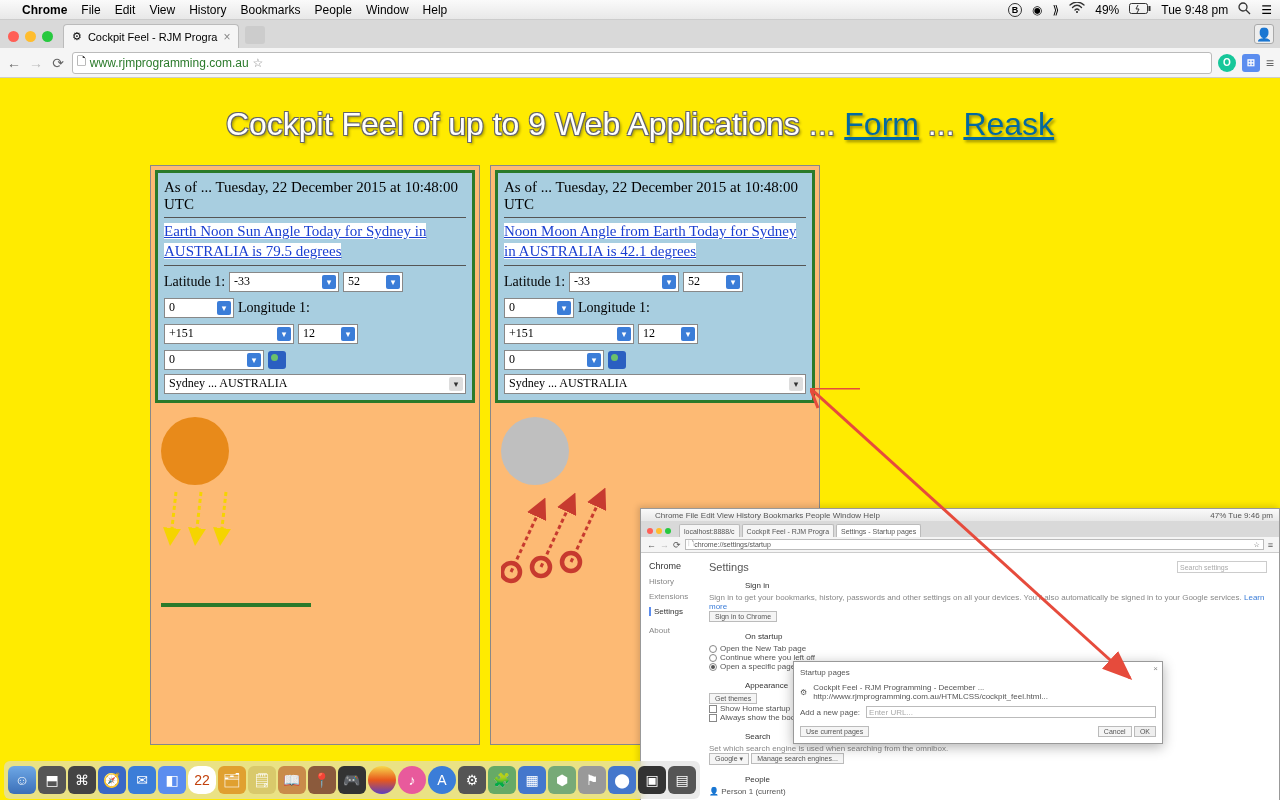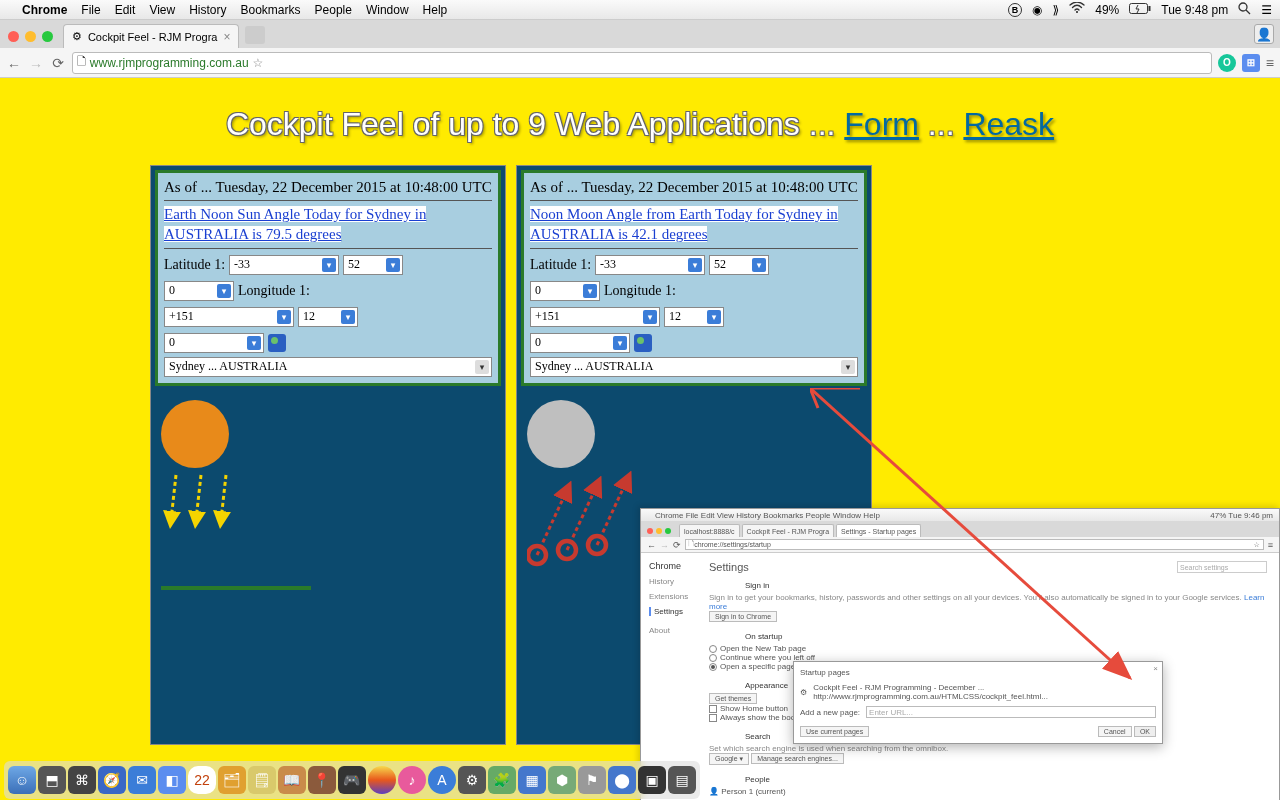--- a/index.html
+++ b/index.html
@@ -31,21 +31,21 @@
   .ext{width:18px;height:18px;border-radius:50%;display:flex;align-items:center;justify-content:center;font-size:10px;font-weight:bold;}
   .ext.o{background:#16c79a;color:#fff;}
   .ext.b{background:#5b8def;color:#fff;border-radius:3px;}
   .hamburger{color:#666;font-size:14px;}
   
   .page { background:#ffeb00; height:722px; position:relative; overflow:hidden;}
   .page-title { text-align:center; font-size:32px; color:#fff; padding:28px 0 22px;
     text-shadow:1px 1px 0 #666, -1px -1px 0 #666, 1px -1px 0 #666, -1px 1px 0 #666, 2px 2px 3px rgba(0,0,0,.4);}
   .page-title a{color:#0369a1;text-decoration:underline;text-shadow:2px 2px 3px rgba(0,0,0,.4);}
   .panels-row{display:flex;gap:10px;padding-left:150px;}
-  .panel-outer{width:356px;height:580px;background:#0c4a6e;border:1px solid #888;}
+  .panel-outer{width:330px;height:580px;background:#fdba74;border:1px solid #888;}
   .panel-green{margin:4px;border:3px solid #2a7a2a;background:#a8cee0;padding:6px;font-family:Georgia,serif;font-size:15px;color:#000;}
   .panel-green .asof{margin-bottom:4px;}
   .panel-green hr{border:none;border-top:1px solid #555;margin:3px 0;}
   .panel-green .headline{color:#1a3fd1;text-decoration:underline;background:#fff;display:inline;line-height:1.35;}
   .formrow{display:flex;align-items:center;gap:4px;margin-top:6px;font-size:14px;}
   .sel{background:#fff;border:1px solid #888;height:20px;font-size:12px;display:flex;align-items:center;justify-content:space-between;padding:0 2px 0 4px;}
   .sel .arr{background:#3b7dd8;color:#fff;width:14px;height:14px;display:flex;align-items:center;justify-content:center;font-size:9px;border-radius:2px;}
   .placesel{margin-top:4px;}
   .placesel .sel{width:100%;}
   .placesel .arr{background:#ddd;color:#333;}
@@ -351,21 +351,21 @@
           </div>
           <div class="sect">
             <div class="st">On startup</div>
             <div><span class="radio"></span><span>Open the New Tab page</span></div>
             <div><span class="radio"></span><span>Continue where you left off</span></div>
             <div><span class="radio on"></span><span>Open a specific page or set of pages.</span></div>
           </div>
           <div class="sect">
             <div class="st">Appearance</div>
             <span class="btn">Get themes</span>
-            <div><span class="chk"></span><span>Show Home button</span></div>
+            <div><span class="chk"></span><span>Show Home startup</span></div>
             <div><span class="chk"></span><span>Always show the bookmarks bar</span></div>
           </div>
           <div class="sect">
             <div class="st">Search</div>
             <div style="color:#888">Set which search engine is used when searching from the omnibox.</div>
             <span class="btn"><span>Google</span> ▾</span>
             <span class="btn">Manage search engines...</span>
           </div>
           <div class="sect">
             <div class="st">People</div>

